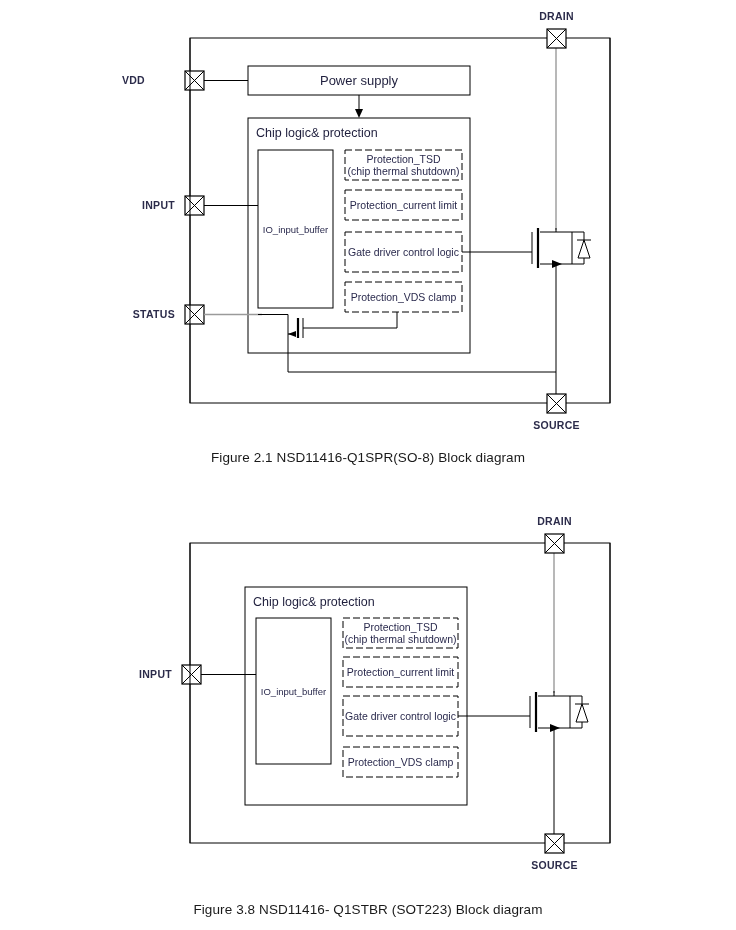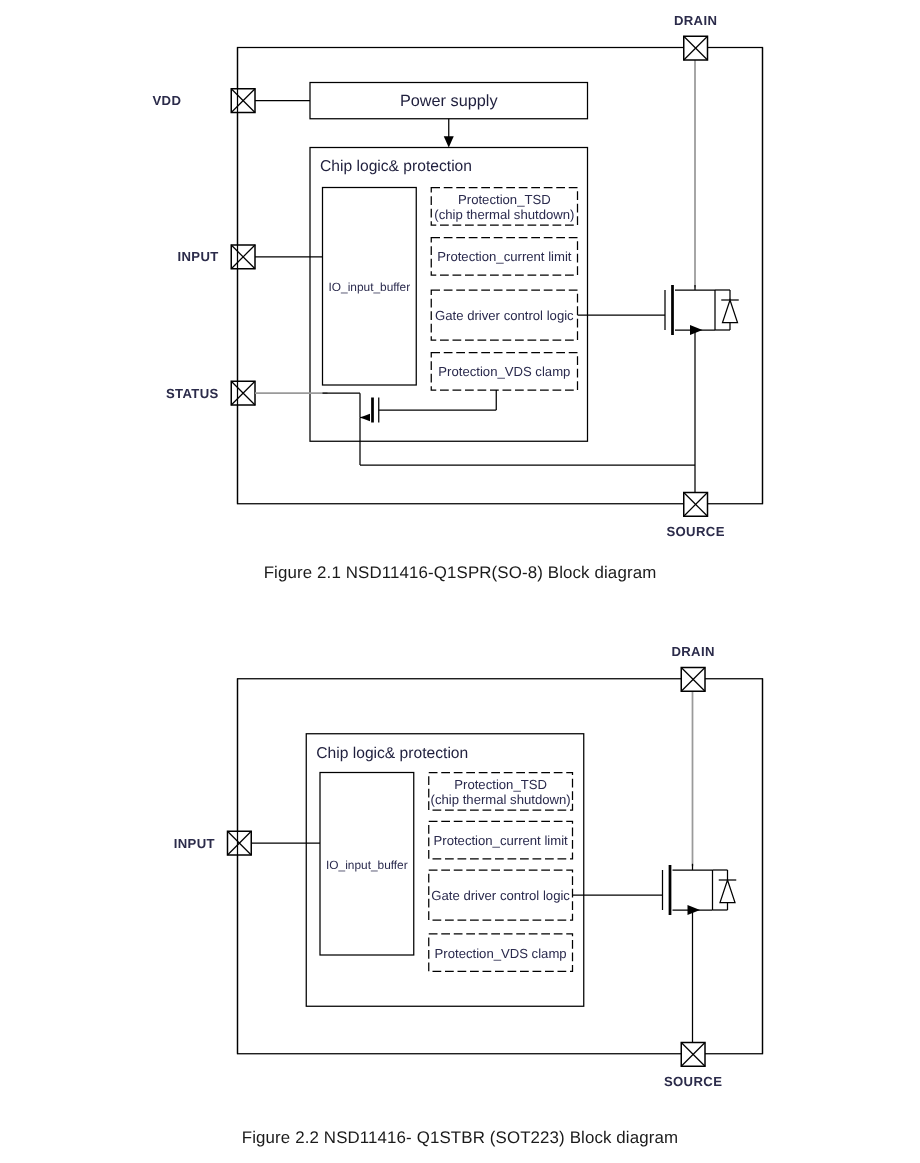--- a/index.html
+++ b/index.html
@@ -262,15 +262,15 @@
     <rect class="pad" x="545" y="339" width="19" height="19"></rect>
     <line class="padx" x1="545" y1="339" x2="564" y2="358"></line>
     <line class="padx" x1="564" y1="339" x2="545" y2="358"></line>
     <text class="t-pad" x="554.5" y="374">SOURCE</text>
     <line class="ln" x1="554" y1="233" x2="554" y2="339"></line>
 
     <line class="ln" x1="190" y1="48" x2="190" y2="348"></line>
     <line class="ln" x1="610" y1="48" x2="610" y2="348"></line>
   </svg>
 
-  <div class="cap" id="caption-2">Figure 2.2 NSD11416- Q1STBR (SOT223) Block diagram</div>
+  <div class="cap" id="caption-2">Figure 3.8 NSD11416- Q1STBR (SOT223) Block diagram</div>
 
 </div>
 
 </body></html>

